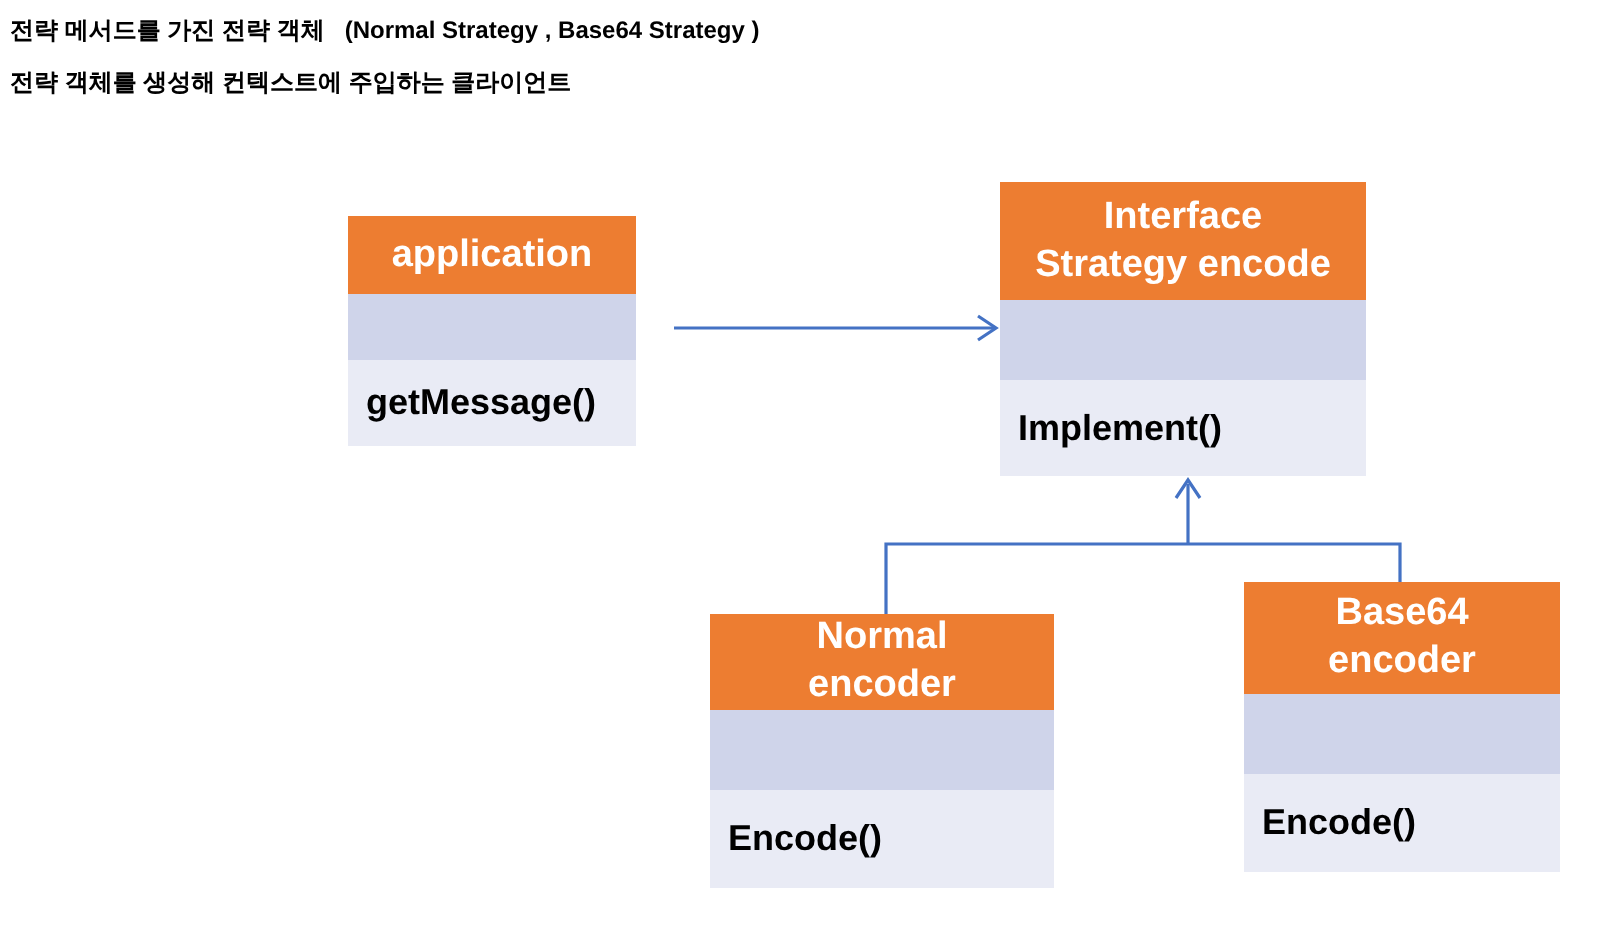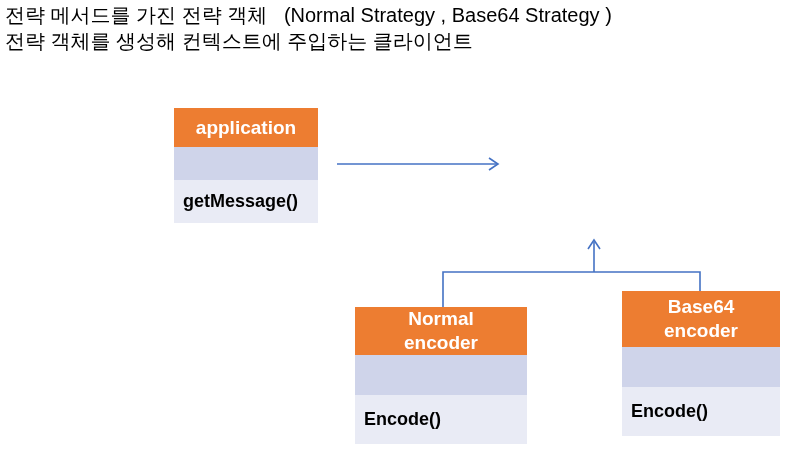--- a/index.html
+++ b/index.html
@@ -16,22 +16,22 @@
     overflow: hidden;
   }
   
   .caption {
     position: absolute;
     left: 5px;
     top: 2px;
     color: var(--title-text, #000);
   }
   .caption-line {
-    font-size: 20px;
-    font-weight: normal;
+    font-size: 12px;
+    font-weight: bold;
     line-height: 26px;
     white-space: pre;
     color: var(--title-text, #000);
   }
   
   .uml-box {
     position: absolute;
     display: flex;
     flex-direction: column;
   }
@@ -123,20 +123,30 @@
   <div class="uml-box" id="box-application">
     <div class="uml-header">
       <span>application</span>
     </div>
     <div class="uml-attr-row"></div>
     <div class="uml-method-row">
       <span>getMessage()</span>
     </div>
   </div>
 
+  <div class="uml-box" id="box-interface">
+    <div class="uml-header">
+      <span>Interface</span>
+      <span>Strategy encode</span>
+    </div>
+    <div class="uml-attr-row"></div>
+    <div class="uml-method-row">
+      <span>Implement()</span>
+    </div>
+  </div>
 
   <div class="uml-box" id="box-normal">
     <div class="uml-header">
       <span>Normal</span>
       <span>encoder</span>
     </div>
     <div class="uml-attr-row"></div>
     <div class="uml-method-row">
       <span>Encode()</span>
     </div>

